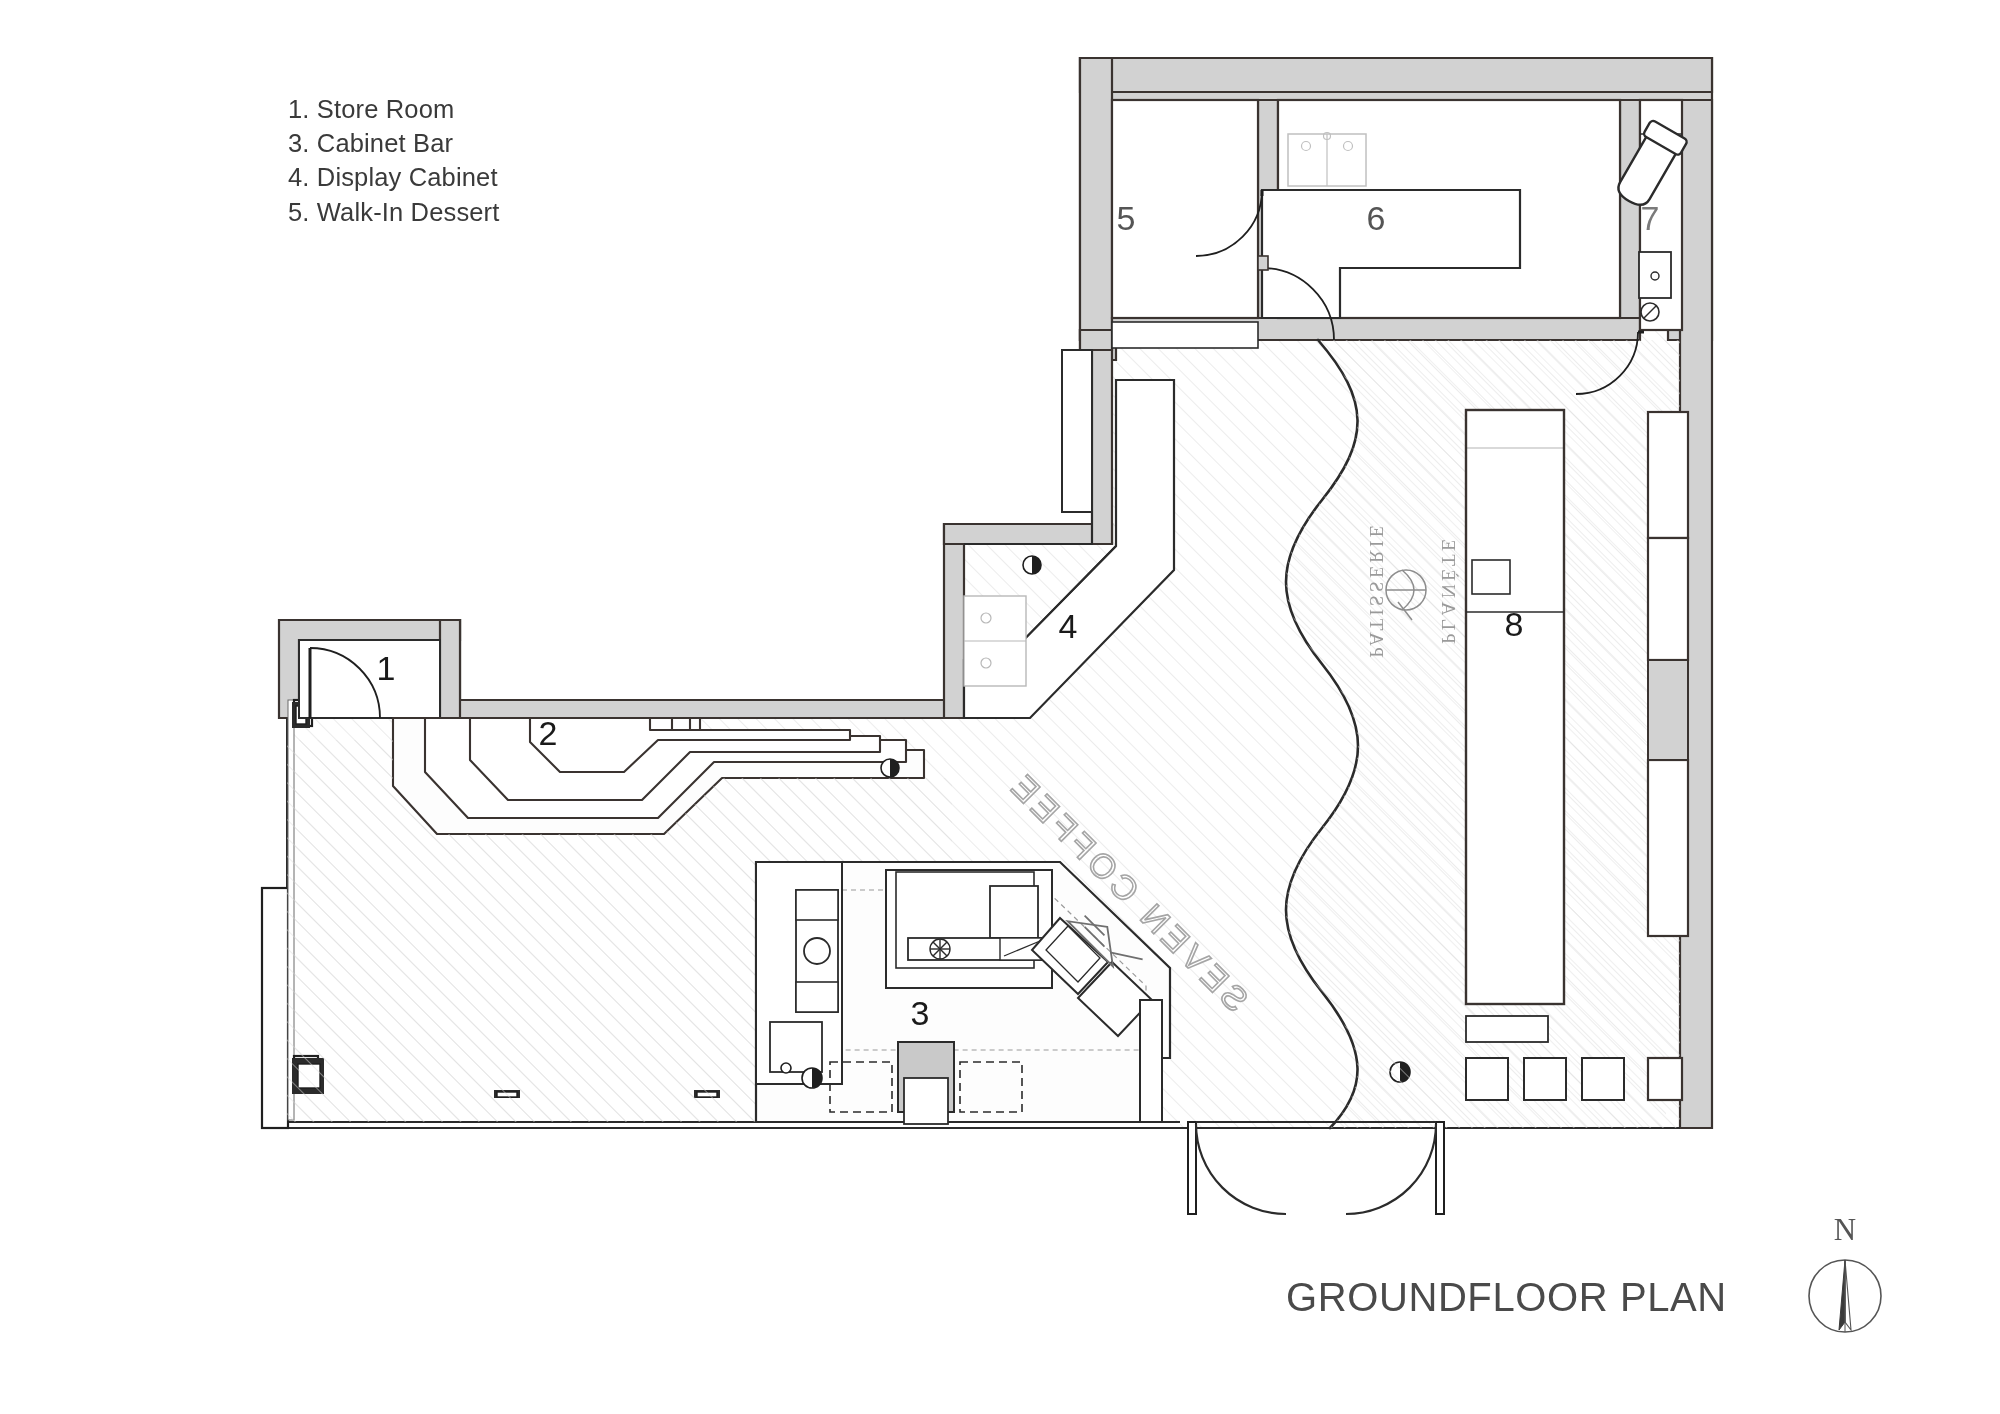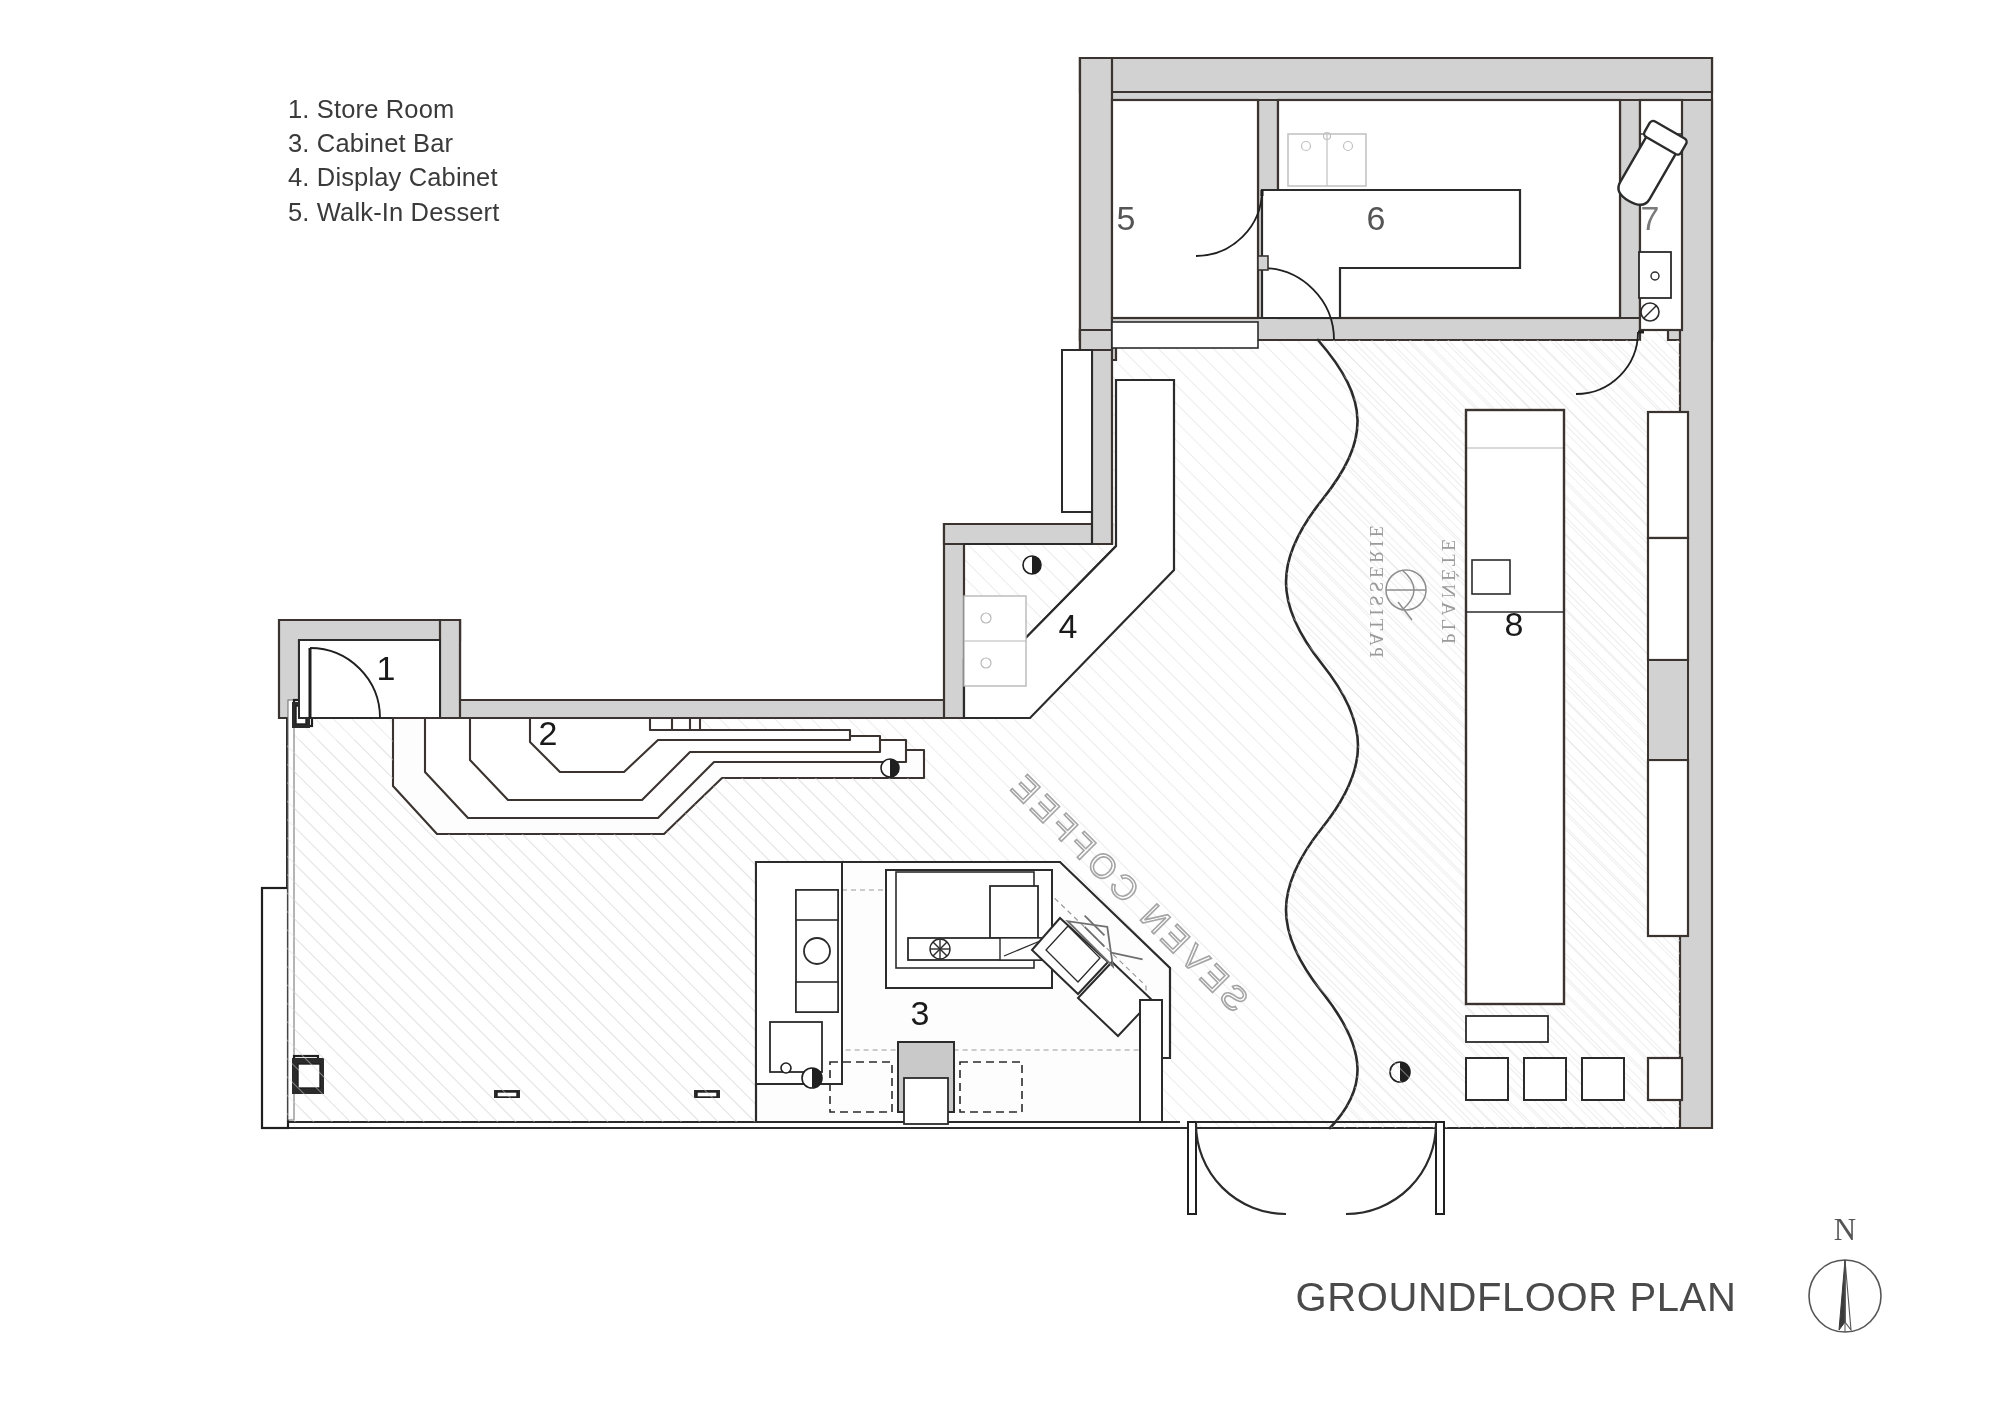--- a/index.html
+++ b/index.html
@@ -46,21 +46,21 @@
   }
   #legend .legend-num {
     display: inline-block;
   }
   
   #title-block {
     position: absolute;
     left: 1286px;
     top: 1275px;
     width: 460px;
-    text-align: center;
+    text-align: left;
   }
   #plan-title {
     font-family: "Liberation Sans", sans-serif;
     font-size: 40px;
     letter-spacing: 0.6px;
     color: #4a4a4a;
     white-space: nowrap;
   }
   #compass-wrap {
     position: absolute;

